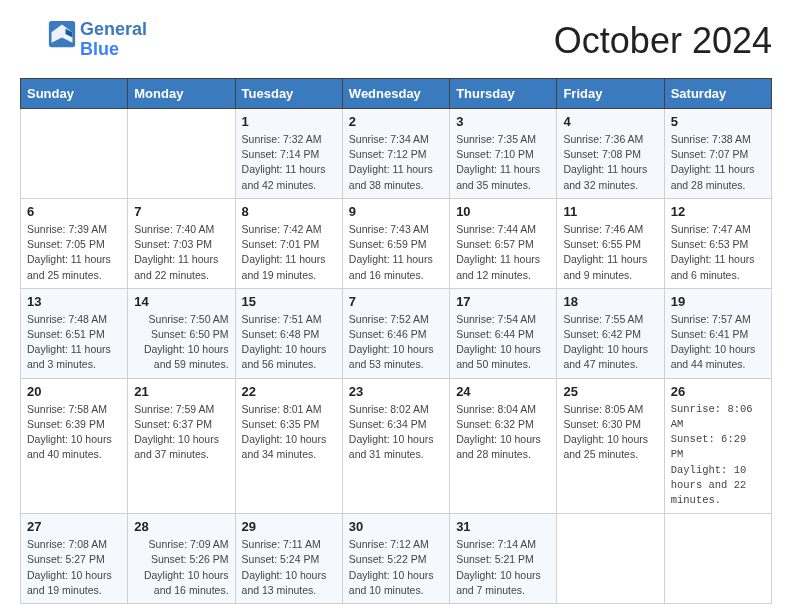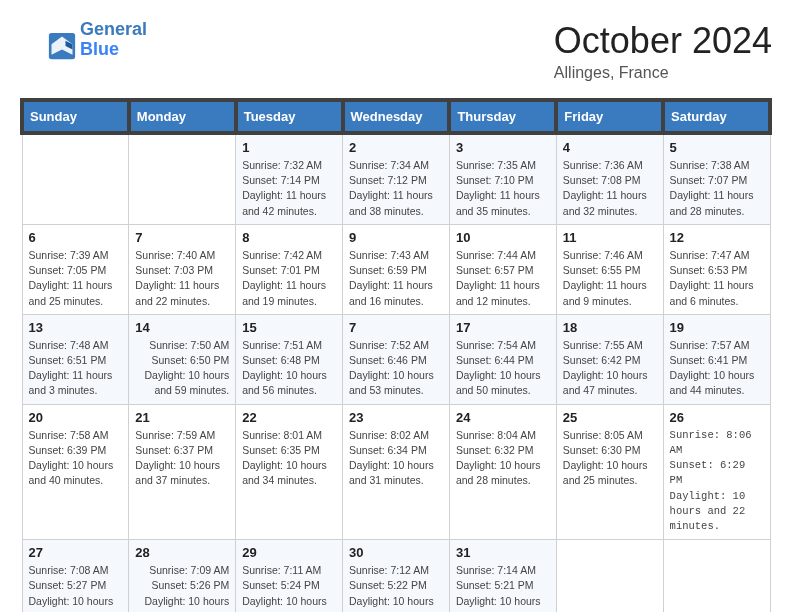--- a/index.html
+++ b/index.html
@@ -11,21 +11,21 @@
       padding: 20px;
     }
     .header {
       display: flex;
       justify-content: space-between;
       align-items: flex-start;
       margin-bottom: 16px;
     }
     .logo {
       display: flex;
-      align-items: flex-end;
+      align-items: flex-start;
       gap: 4px;
       padding-left: 28px;
     }
     .logo-text {
       font-size: 18px;
       font-weight: bold;
       color: #1a1a1a;
       line-height: 1.1;
     }
     .logo-text span {
@@ -53,21 +53,21 @@
       border-collapse: collapse;
       font-size: 11px;
     }
     thead tr th {
       background: #3a7abf;
       color: #fff;
       padding: 7px 6px;
       text-align: left;
       font-size: 13px;
       font-weight: 600;
-      border: 4px solid #404040;
+      border: 1px solid #404040;
     }
     tbody tr td {
       border: 1px solid #d0d0d0;
       vertical-align: top;
       padding: 5px 6px;
       width: 107px;
       min-height: 80px;
       background: #fff;
     }
     tbody tr:nth-child(odd) td {
@@ -102,21 +102,20 @@
       <polygon points="16,5 28,14 28,26 16,20 4,26 4,14" fill="#fff" opacity="0.9"></polygon>
       <polygon points="20,10 28,14 28,20 20,16" fill="#1a5a9a"></polygon>
     </svg>
     <div style="display:flex;flex-direction:column;line-height:1.1;">
       <span class="logo-text"><span>General</span></span>
       <span class="logo-text" style="color:#3b82f6;">Blue</span>
     </div>
   </div>
   <div class="title-block">
     <div class="month-title">October 2024</div>
-    <div class="location">Allinges, France</div>
   </div>
 </div>
 
 <table>
   <thead>
     <tr>
     <th>Sunday</th>
         <th>Monday</th>
         <th>Tuesday</th>
         <th>Wednesday</th>

